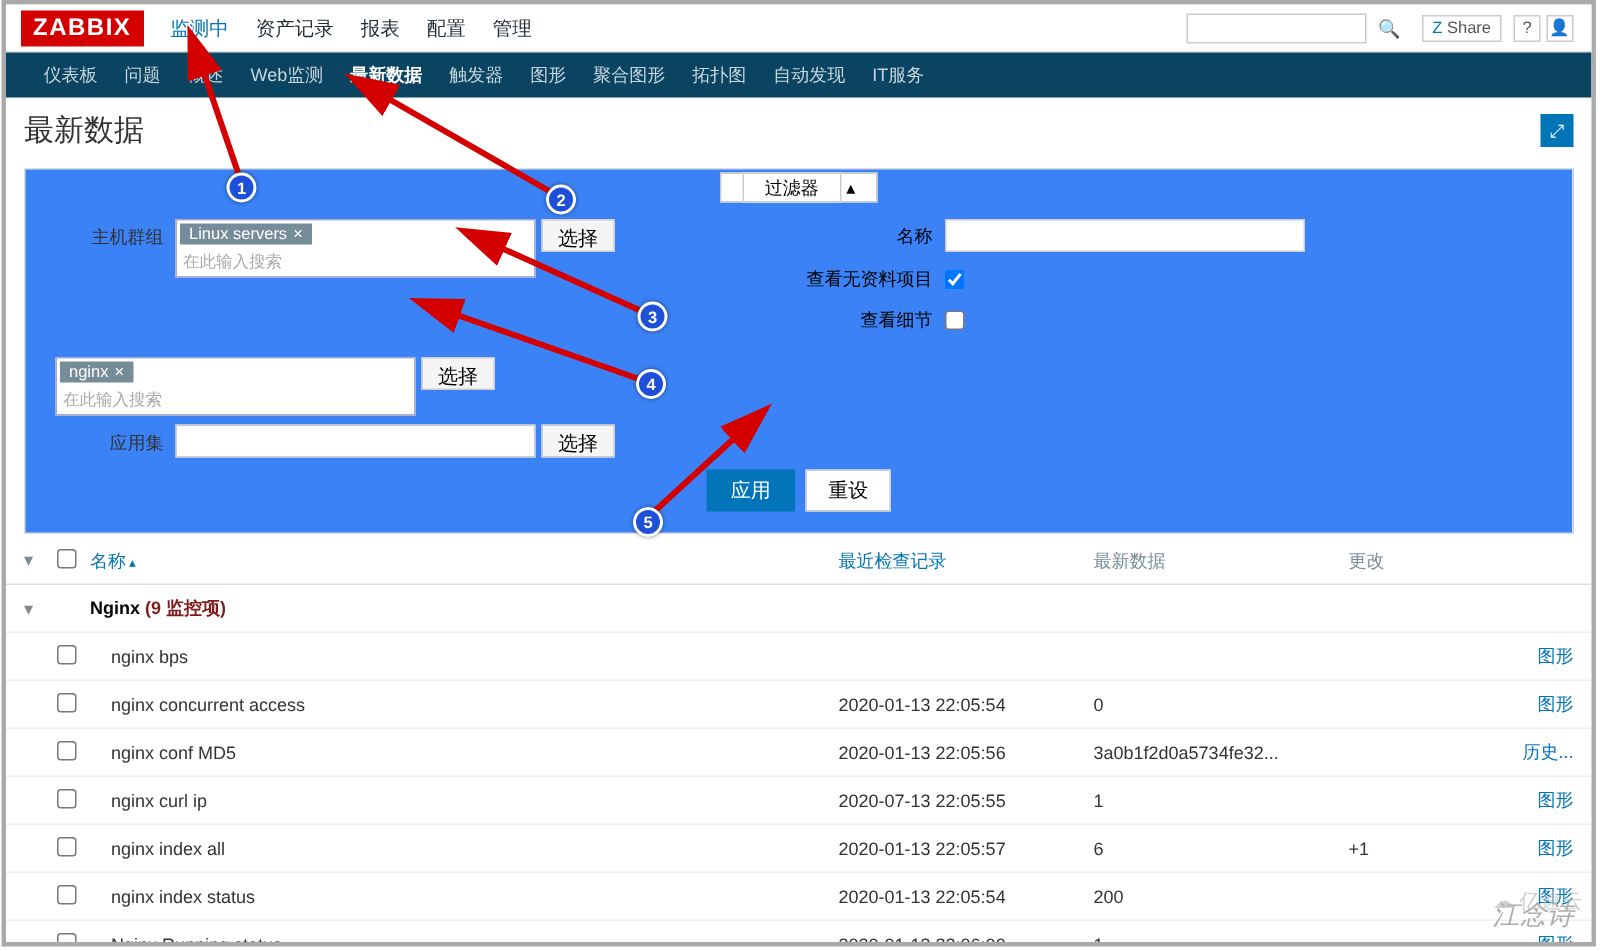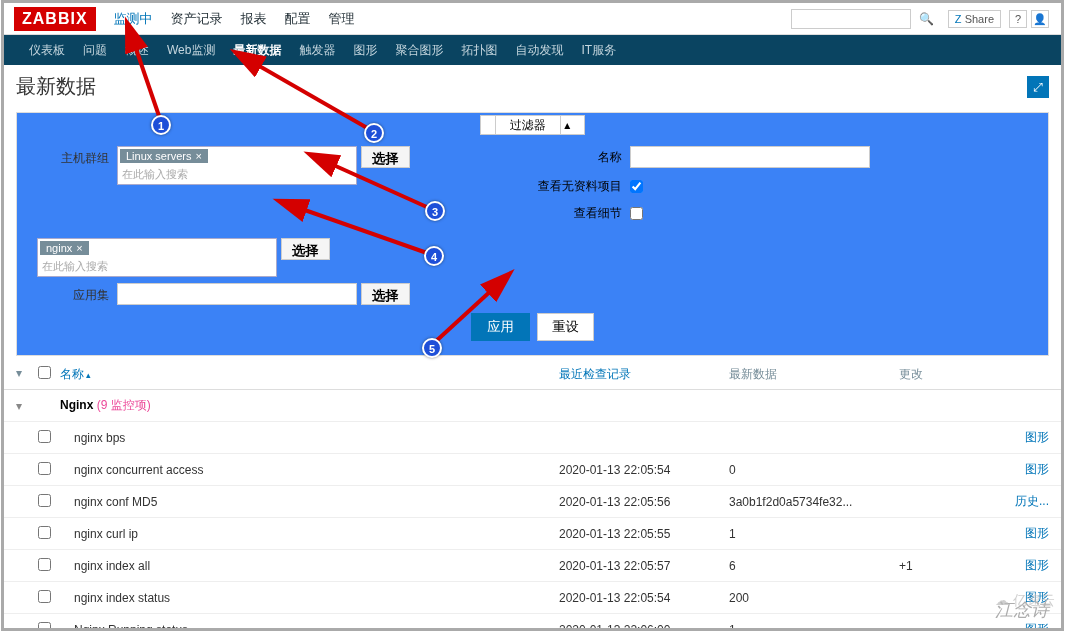--- a/index.html
+++ b/index.html
@@ -28,42 +28,42 @@
 .filter-toggle { text-align: center; padding: 4px 0; }
 .filter-toggle span { border: 1px solid #ccc; padding: 2px 14px; font-size: 12px; cursor: pointer; background: #fff; }
 .filter-body { padding: 8px 20px 14px; }
 .filter-row { display: flex; margin-bottom: 6px; align-items: flex-start; }
 .filter-col { display: flex; }
 .filter-label { width: 80px; text-align: right; padding: 4px 8px 0 0; color: #333; }
 .multi-input { border: 1px solid #aac; width: 240px; background: #fff; }
 .tag { display: inline-block; background: #768d99; color: #fff; padding: 1px 6px; margin: 2px; font-size: 11px; }
 .tag .x { margin-left: 4px; cursor: pointer; }
 .placeholder-line { padding: 2px 4px; color: #aaa; font-size: 11px; }
-.sel-btn { border: 1px solid #ccc; padding: 3px 10px; margin-left: 4px; background: #f5f5f5; cursor: pointer; height: 22px; font-weight: bold; }
+.sel-btn { border: 1px solid #ccc; padding: 3px 10px; margin-left: 4px; background: #f5f5f5; cursor: pointer; height: 22px; }
 .txt-input { border: 1px solid #ccc; height: 22px; width: 240px; padding: 0 4px; }
 .right-col { margin-left: 120px; }
 .rc-row { display: flex; align-items: center; margin-bottom: 10px; }
 .rc-label { width: 100px; text-align: right; padding-right: 8px; }
 .filter-actions { text-align: center; margin-top: 8px; }
 .btn-apply { background: #0275b8; color: #fff; border: none; padding: 5px 16px; cursor: pointer; margin-right: 4px; }
 .btn-reset { background: #fff; border: 1px solid #ccc; padding: 4px 14px; cursor: pointer; }
 
 .data-head { display: flex; padding: 6px 12px; border-bottom: 1px solid #ddd; color: #768d99; font-size: 12px; }
 .data-head .c1 { width: 22px; } .data-head .c2 { width: 22px; }
 .data-head .c3 { flex: 1; color: #0275b8; cursor: pointer; }
 .data-head .c4 { width: 170px; color: #0275b8; cursor: pointer; }
 .data-head .c5 { width: 170px; }
 .data-head .c6 { width: 100px; }
 .data-head .c7 { width: 50px; }
 
 .group-row { display: flex; padding: 7px 12px; border-bottom: 1px solid #eee; align-items: center; }
 .group-row .c1 { width: 22px; color: #888; cursor: pointer; }
 .group-row .c2 { width: 22px; }
 .group-row .name { font-weight: bold; }
-.group-row .count { color: #ec4899; font-weight: normal; }
+.group-row .count { color: #7f1d1d; font-weight: bold; }
 
 .data-row { display: flex; padding: 7px 12px; border-bottom: 1px solid #eee; align-items: center; }
 .data-row .c1 { width: 22px; } .data-row .c2 { width: 22px; }
 .data-row .c3 { flex: 1; padding-left: 14px; color: #333; }
 .data-row .c4 { width: 170px; color: #333; }
 .data-row .c5 { width: 170px; color: #333; }
 .data-row .c6 { width: 100px; color: #333; }
 .data-row .c7 { width: 50px; color: #0275b8; cursor: pointer; text-align: right; }
 .arrow-svg { position: absolute; top: 0; left: 0; pointer-events: none; }
 .num-badge { position: absolute; width: 20px; height: 20px; border-radius: 50%; background: #1e4fd8; border: 2px solid #fff; color: #fff; font-weight: bold; font-size: 11px; text-align: center; line-height: 18px; box-shadow: 0 0 3px rgba(0,0,0,.5); }
@@ -206,21 +206,21 @@
     <div class="c3">nginx conf MD5</div>
     <div class="c4">2020-01-13 22:05:56</div>
     <div class="c5">3a0b1f2d0a5734fe32...</div>
     <div class="c6"></div>
     <div class="c7">历史...</div>
       </div>
       <div class="data-row">
         <div class="c1"></div>
     <div class="c2"><input type="checkbox" style=""></div>
     <div class="c3">nginx curl ip</div>
-    <div class="c4">2020-01-13 22:05:55</div>
+    <div class="c4">2020-07-13 22:05:55</div>
     <div class="c5">1</div>
     <div class="c6"></div>
     <div class="c7">图形</div>
       </div>
       <div class="data-row">
         <div class="c1"></div>
     <div class="c2"><input type="checkbox" style=""></div>
     <div class="c3">nginx index all</div>
     <div class="c4">2020-01-13 22:05:57</div>
     <div class="c5">6</div>

